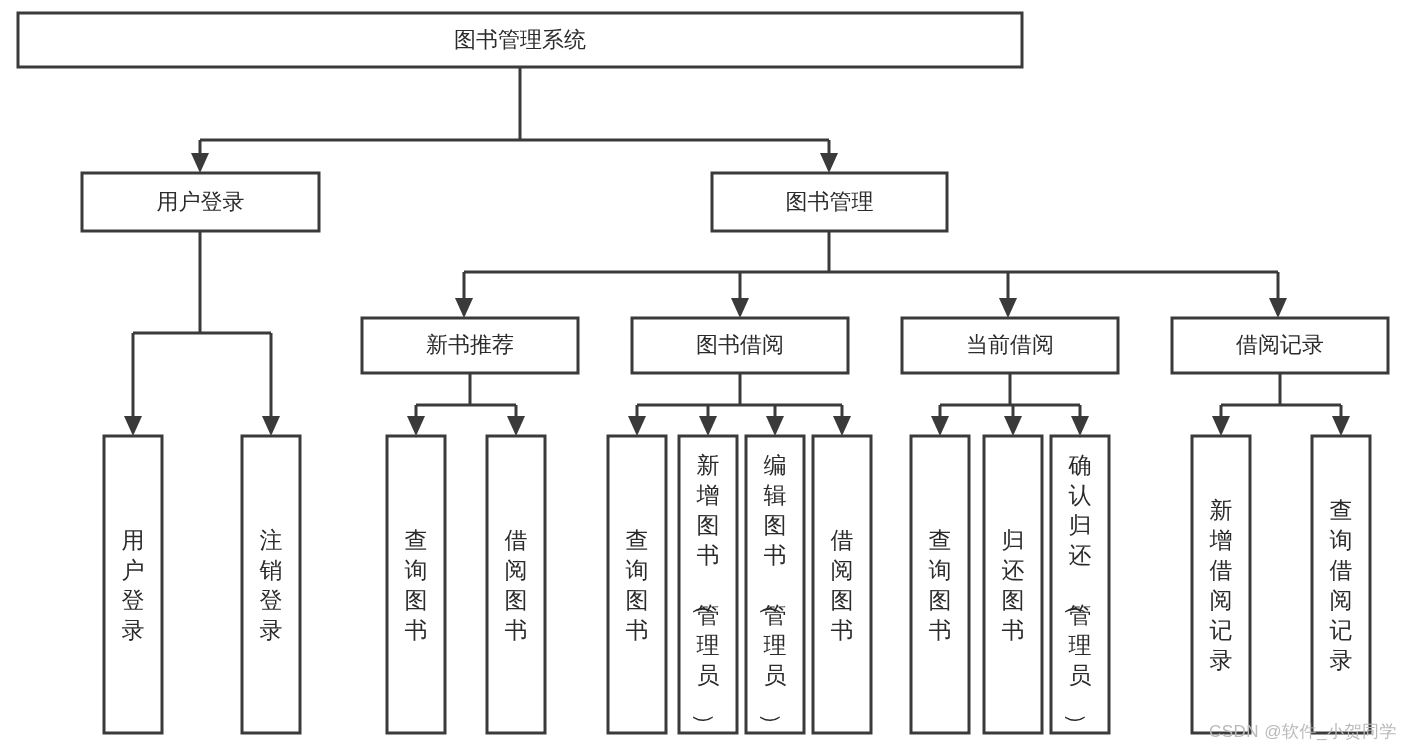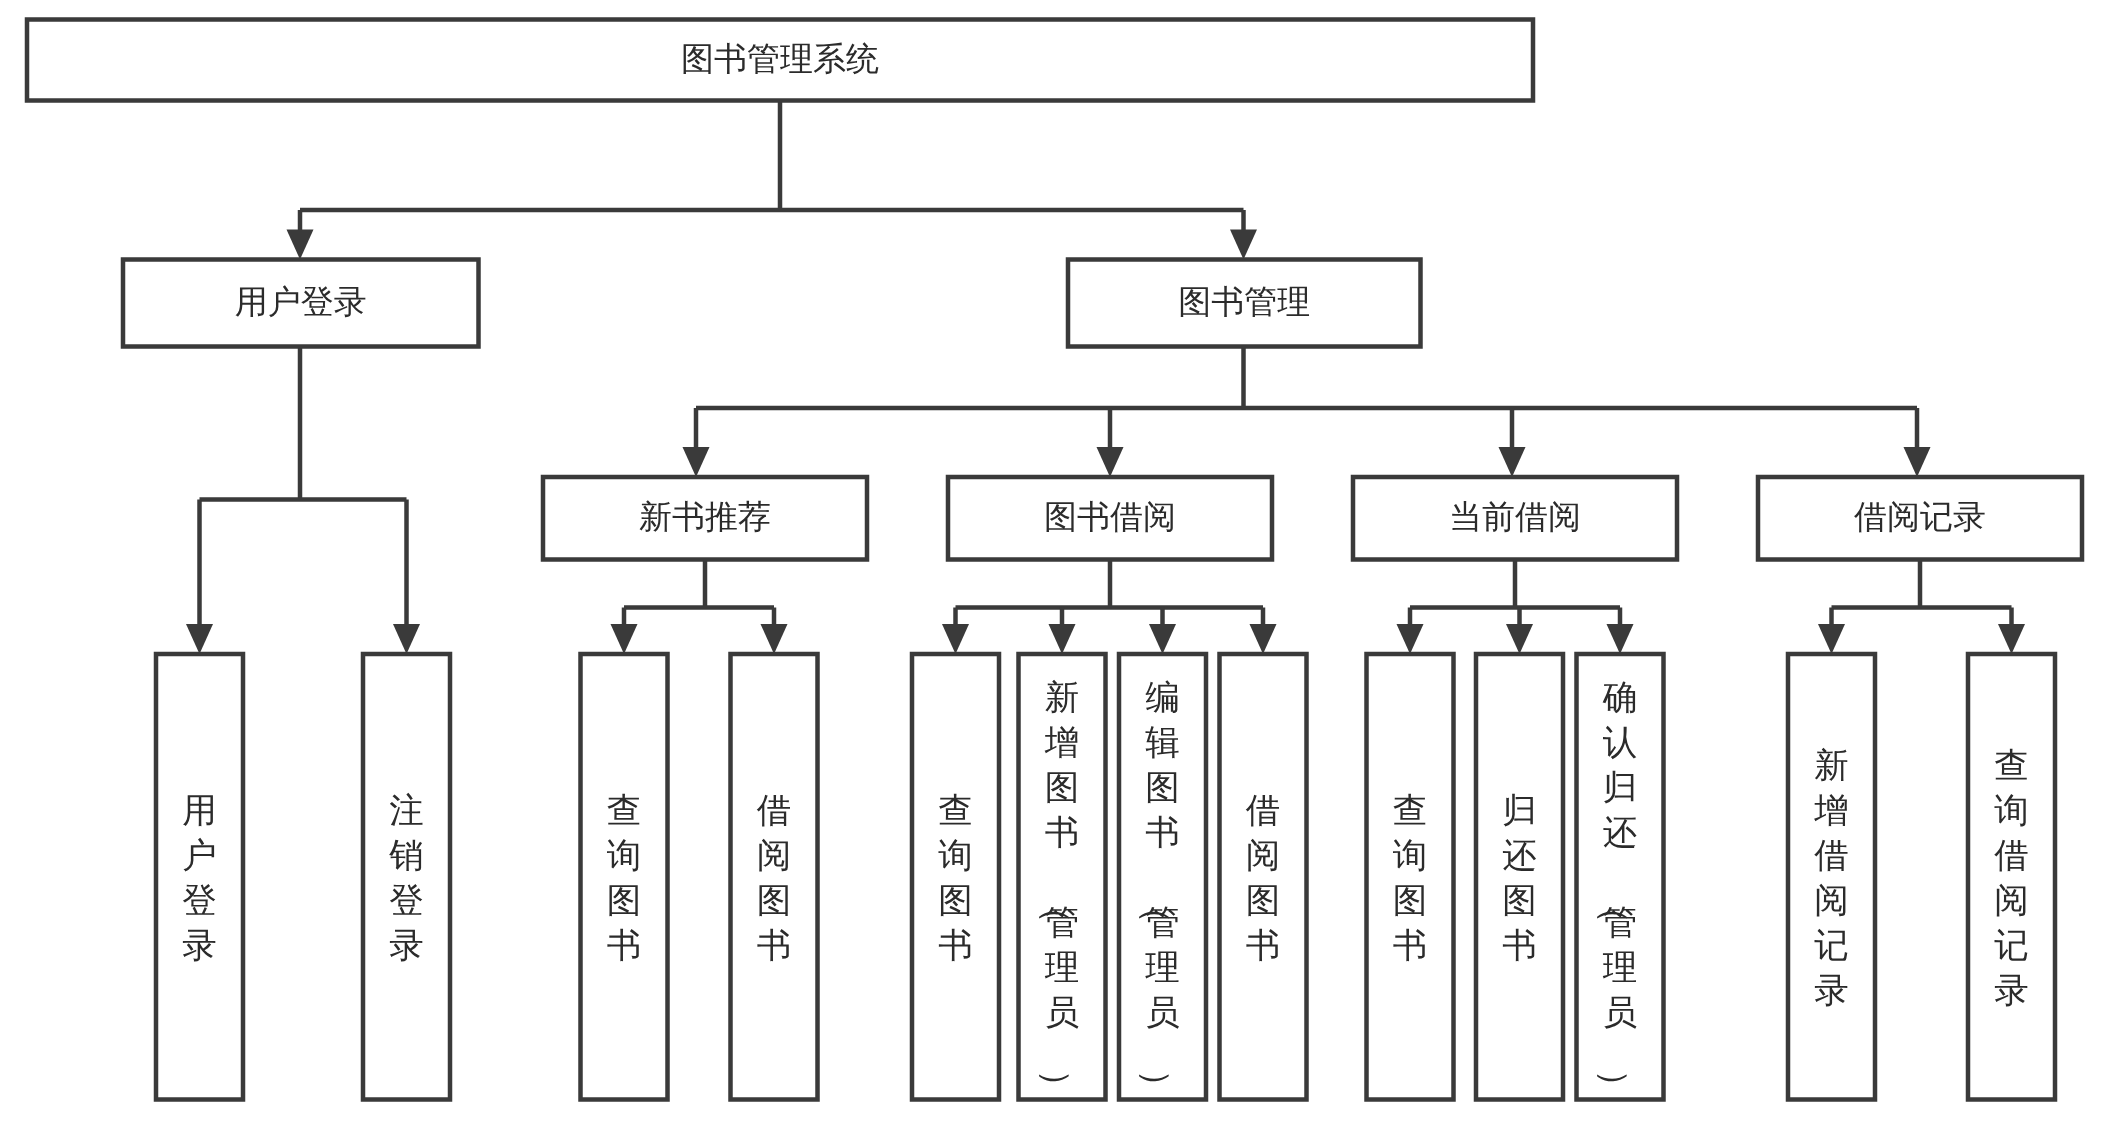--- a/index.html
+++ b/index.html
@@ -192,13 +192,14 @@
       </g>
       <g>
         <rect class="node-box" x="1192" y="436" width="58" height="297"></rect>
         <text class="node-label-v" x="1221" y="517.9"><tspan x="1221" dy="0">新</tspan><tspan x="1221" dy="30">增</tspan><tspan x="1221" dy="30">借</tspan><tspan x="1221" dy="30">阅</tspan><tspan x="1221" dy="30">记</tspan><tspan x="1221" dy="30">录</tspan></text>
       </g>
       <g>
         <rect class="node-box" x="1312" y="436" width="58" height="297"></rect>
         <text class="node-label-v" x="1341" y="517.9"><tspan x="1341" dy="0">查</tspan><tspan x="1341" dy="30">询</tspan><tspan x="1341" dy="30">借</tspan><tspan x="1341" dy="30">阅</tspan><tspan x="1341" dy="30">记</tspan><tspan x="1341" dy="30">录</tspan></text>
       </g>
     </svg>
+  <div class="watermark">CSDN @软件_小贺同学</div>
 </div>
 
 </body></html>

